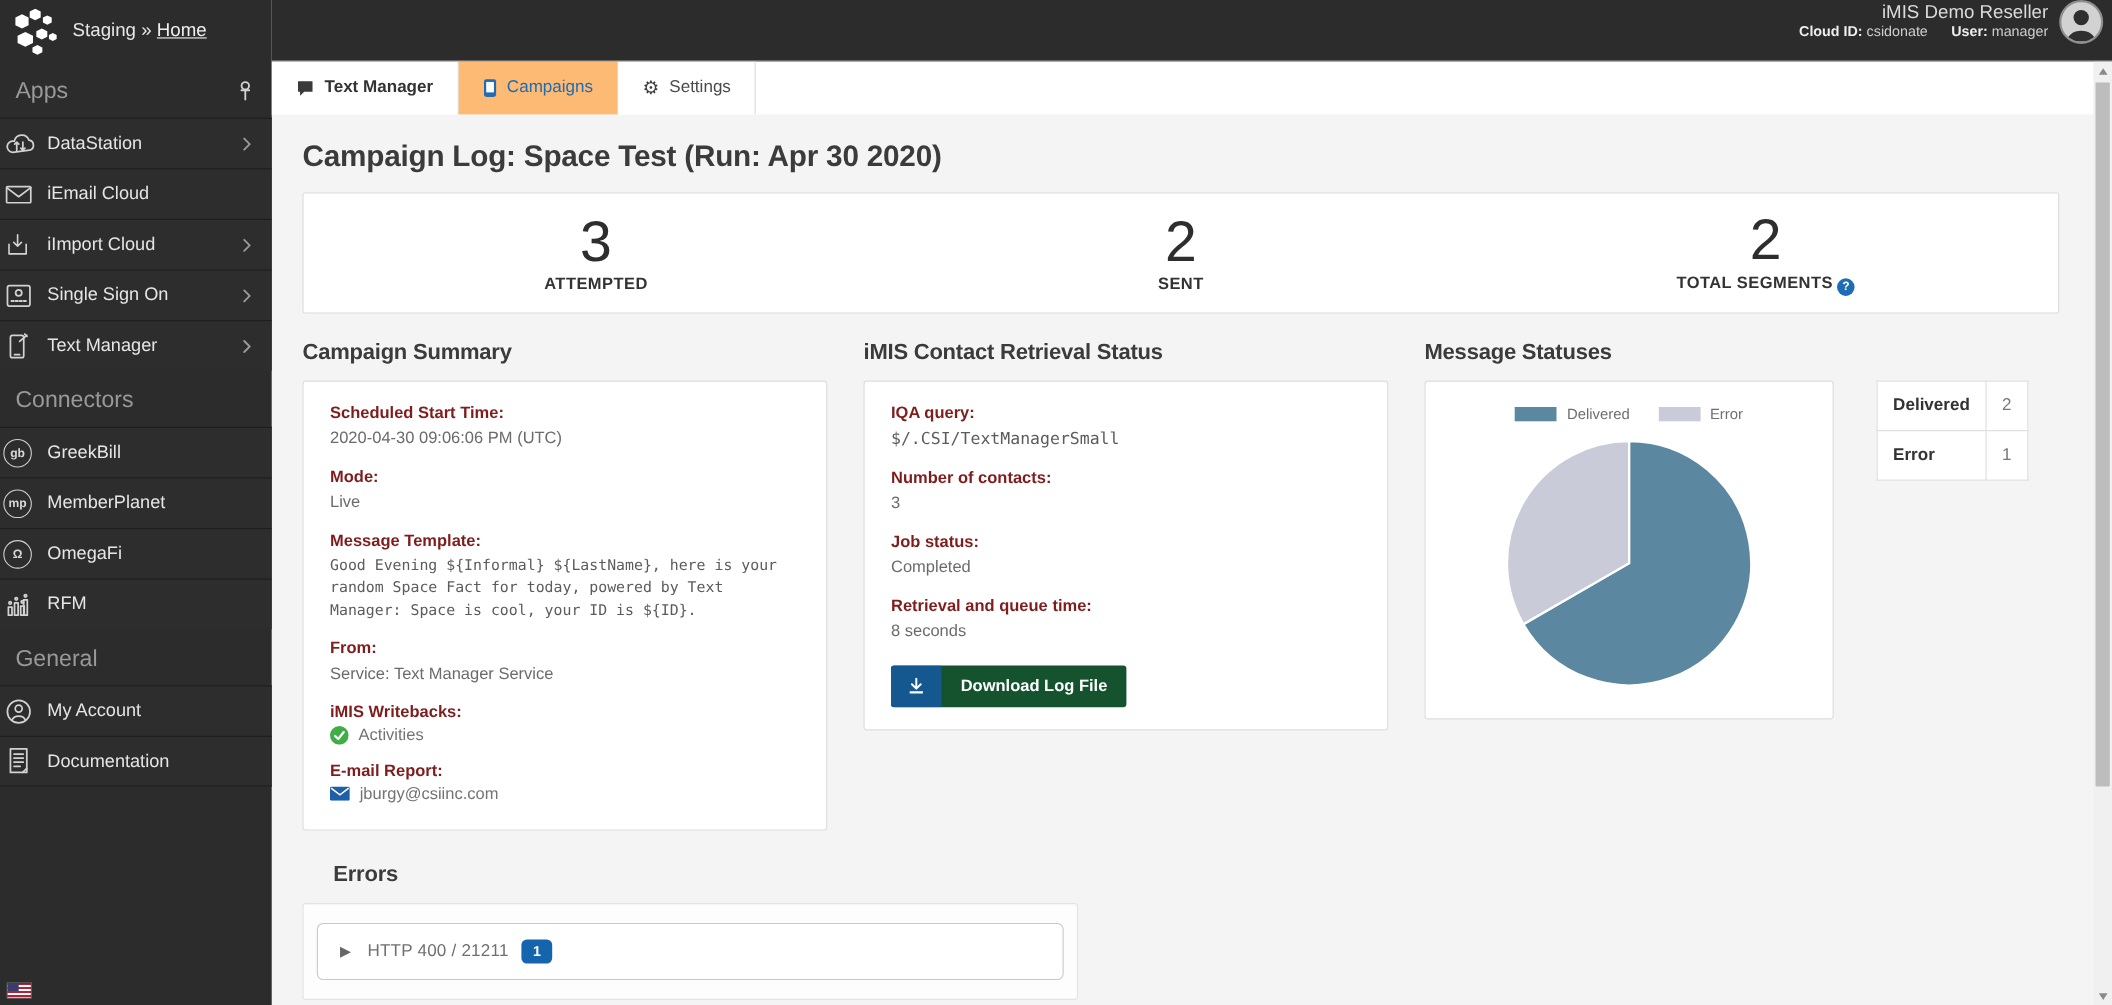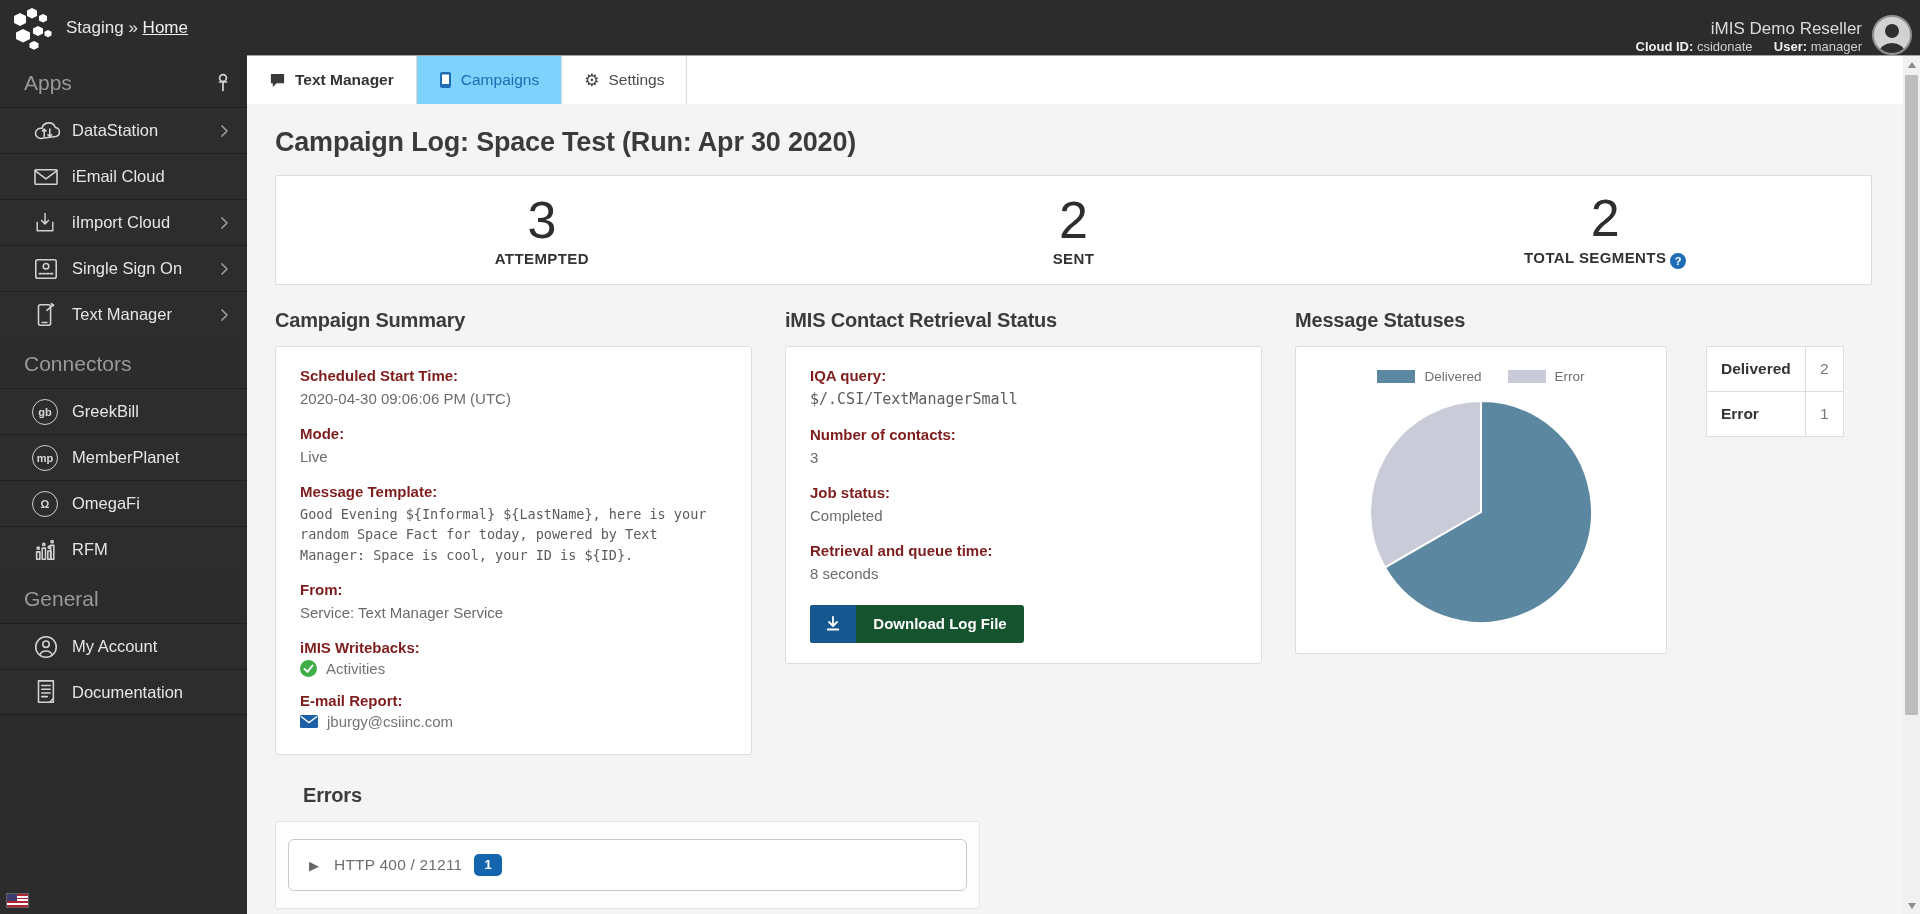--- a/index.html
+++ b/index.html
@@ -15,24 +15,24 @@
   .sidebar {
     width:247px; min-width:247px; background:#2d2c2c; color:#e3e3e3;
     display:flex; flex-direction:column; position:relative; height:914px;
   }
   .brand { height:56px; display:flex; align-items:center; padding:6px 10px; }
   .brand svg { flex:none; }
   .breadcrumb { margin-left:12px; font-size:17px; color:#e6e6e6; }
   .breadcrumb a { color:#f0f0f0; text-decoration:underline; cursor:pointer; }
   .side-section-header {
     display:flex; align-items:center; justify-content:space-between;
-    padding:15px 16px 12px 24px; font-size:21px; font-weight:300; color:#999;gap:44px;
+    padding:15px 16px 12px 14px; font-size:21px; font-weight:300; color:#999;gap:44px;
   }
   .nav-item {
-    height:46px; display:flex; align-items:center; padding:0 14px 0 32px;
+    height:46px; display:flex; align-items:center; padding:0 14px 0 3px;
     border-top:1px solid #201f1f; cursor:pointer; background:#2e2d2d;
   }
   .nav-item:last-of-type { border-bottom:1px solid #201f1f; }
   .nav-item .nicon { width:34px; min-width:34px; display:flex; align-items:center; }
   .nav-item .nlabel { font-size:16.5px; color:#e5e5e5; flex:1; margin-left:6px; }
   .nav-item .chev { width:18px; height:18px; }
   .icon-circle {
     width:26px; height:26px; border:1.6px solid #cfcfcf; border-radius:50%;
     display:flex; align-items:center; justify-content:center;
     font-size:11px; color:#d8d8d8; font-weight:bold;
@@ -41,42 +41,42 @@
     position:absolute; left:7px; bottom:7px; width:21px; height:13px;
     background:repeating-linear-gradient(#b22234 0 1.8px, #fff 1.8px 3.6px);
     box-shadow:0 0 0 1px rgba(255,255,255,.25); cursor:pointer;
   }
   .flag::before { content:""; position:absolute; left:0; top:0; width:10px; height:7px; background:#3c3b6e; }
 
   
   .main { flex:1; display:flex; flex-direction:column; position:relative; }
   .topbar {
     height:56px; min-height:56px; background:#2d2c2c; border-bottom:1px solid #a5a5a5;
-    display:flex; align-items:flex-end; justify-content:flex-end; padding-right:8px;
+    display:flex; align-items:flex-start; justify-content:flex-end; padding-right:8px;
   }
   .account-block { text-align:right; margin-right:10px; line-height:1.25; }
   .account-name { font-size:17px; color:#dbdbdb; }
   .account-meta { font-size:13px; color:#cfcfcf; }
   .account-meta b { color:#eee; }
   .account-meta .meta-gap { display:inline-block; width:14px; }
   .avatar {
     width:40px; height:40px; border-radius:50%; background:#d2d2d2;
     border:2px solid #8f8f8f; overflow:hidden; cursor:pointer; flex:none;
     display:flex; align-items:flex-end; justify-content:center;
   }
 
   .body-area { flex:1; position:relative; overflow:hidden; }
   .tabstrip { height:48px; background:#fff; display:flex; align-items:stretch; }
   .tab {
     display:flex; align-items:center; gap:9px; padding:0 22px;
     border-right:1px solid #dcdcdc; font-size:15.5px; color:#4a4a4a; cursor:pointer;
     background:#fff; white-space:nowrap;
   }
   .tab.active-bold { font-weight:bold; color:#333; }
-  .tab.current { background:#7dd3fc; color:#1e6cb5; }
+  .tab.current { background:#fdba74; color:#1e6cb5; }
   .gear-glyph { font-family:"DejaVu Sans", sans-serif; font-size:17px; color:#3f3f3f; line-height:1; }
 
   .content { padding:0 48px 0 28px; }
   h1.page-title { font-size:27px; font-weight:bold; color:#3b3b3b; margin:23px 0 17px 0; letter-spacing:-0.2px; }
 
   .stats-panel {
     background:#fff; border:1px solid #dcdcdc; border-radius:2px;
     height:110px; display:flex; align-items:center;
   }
   .stat { flex:1; text-align:center; }

